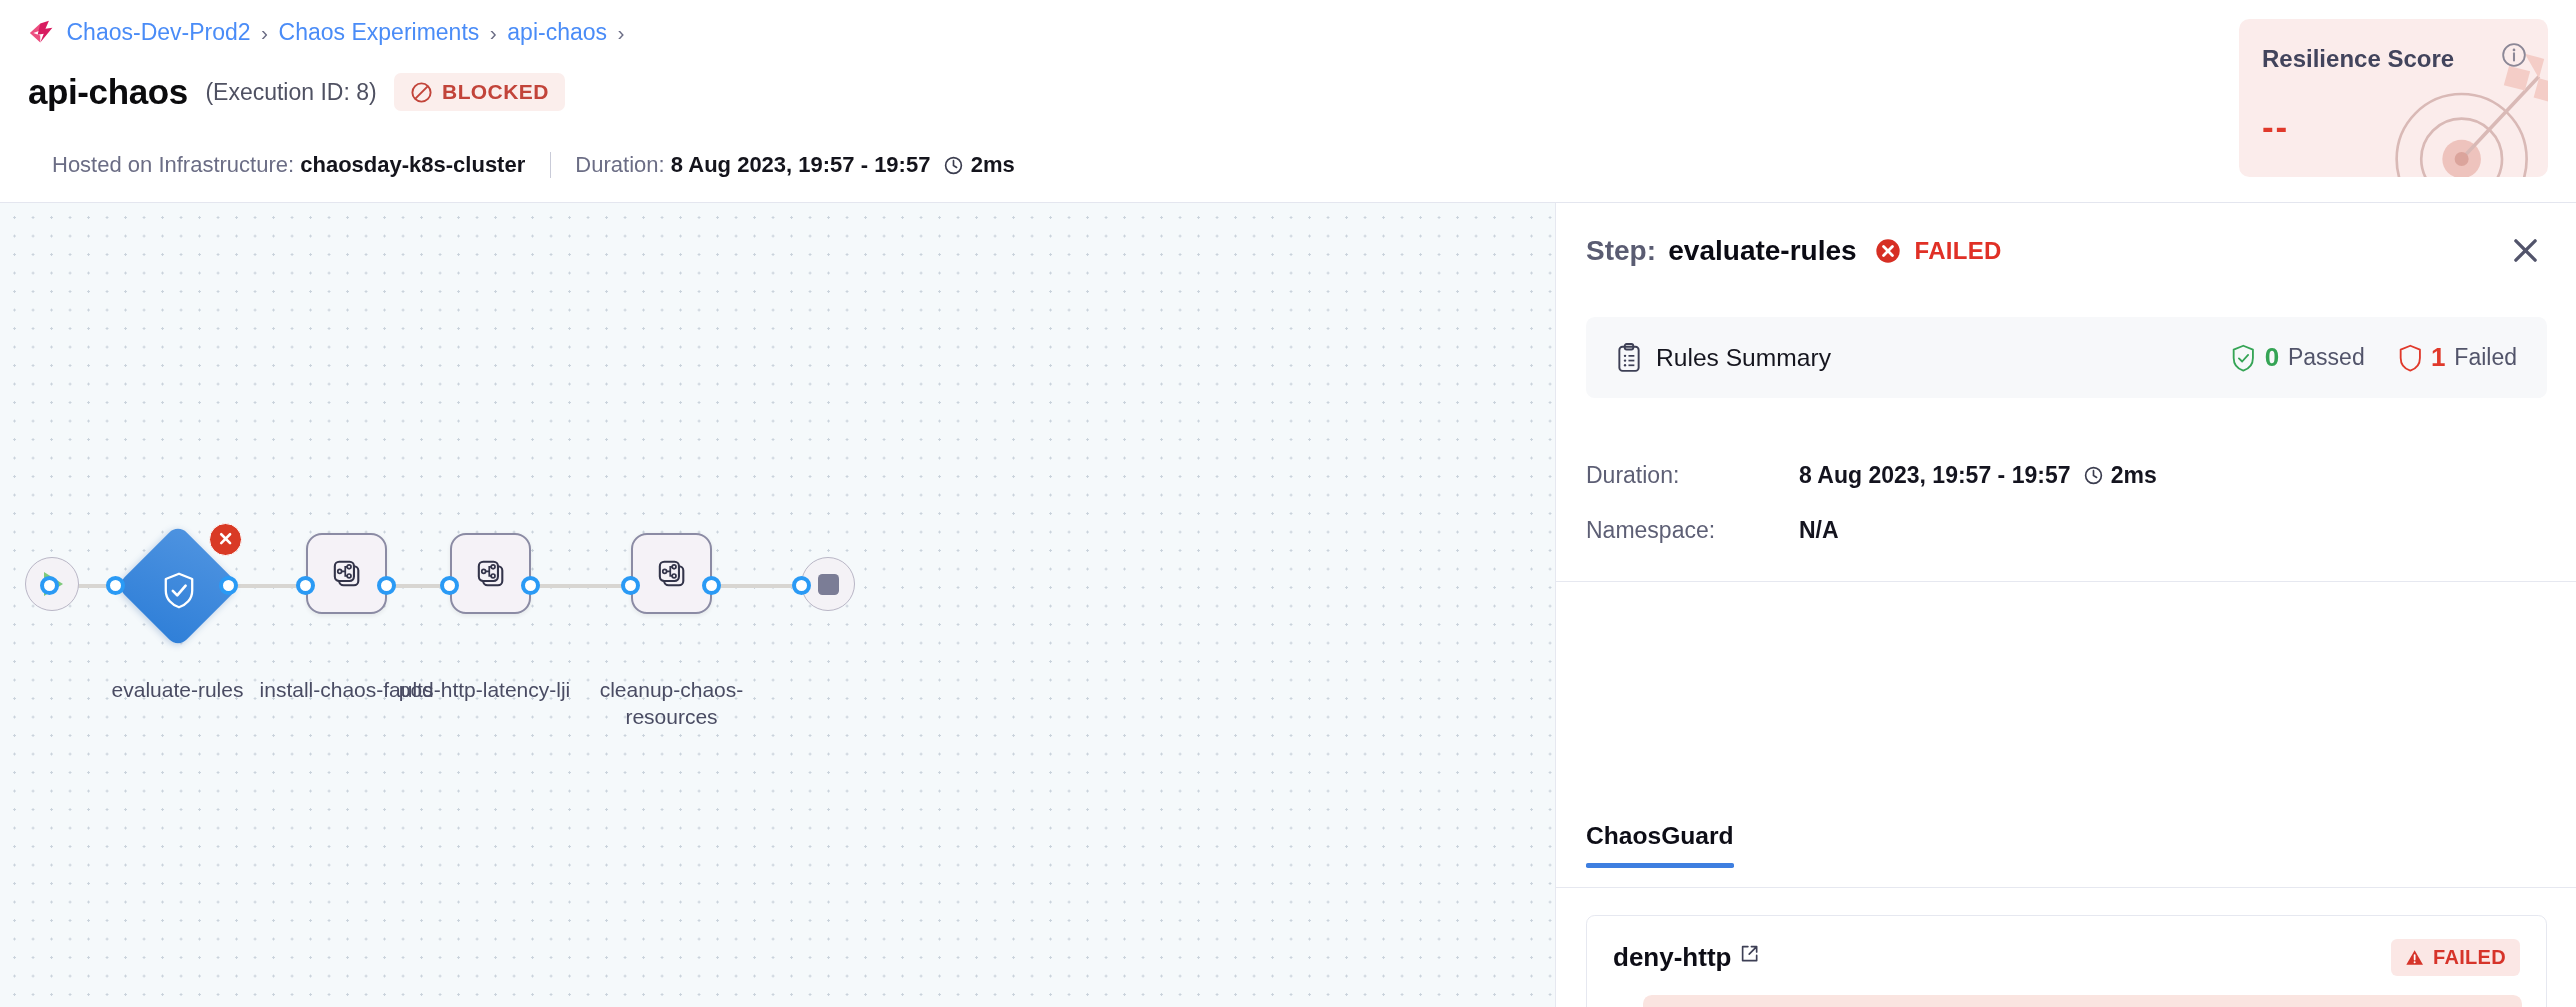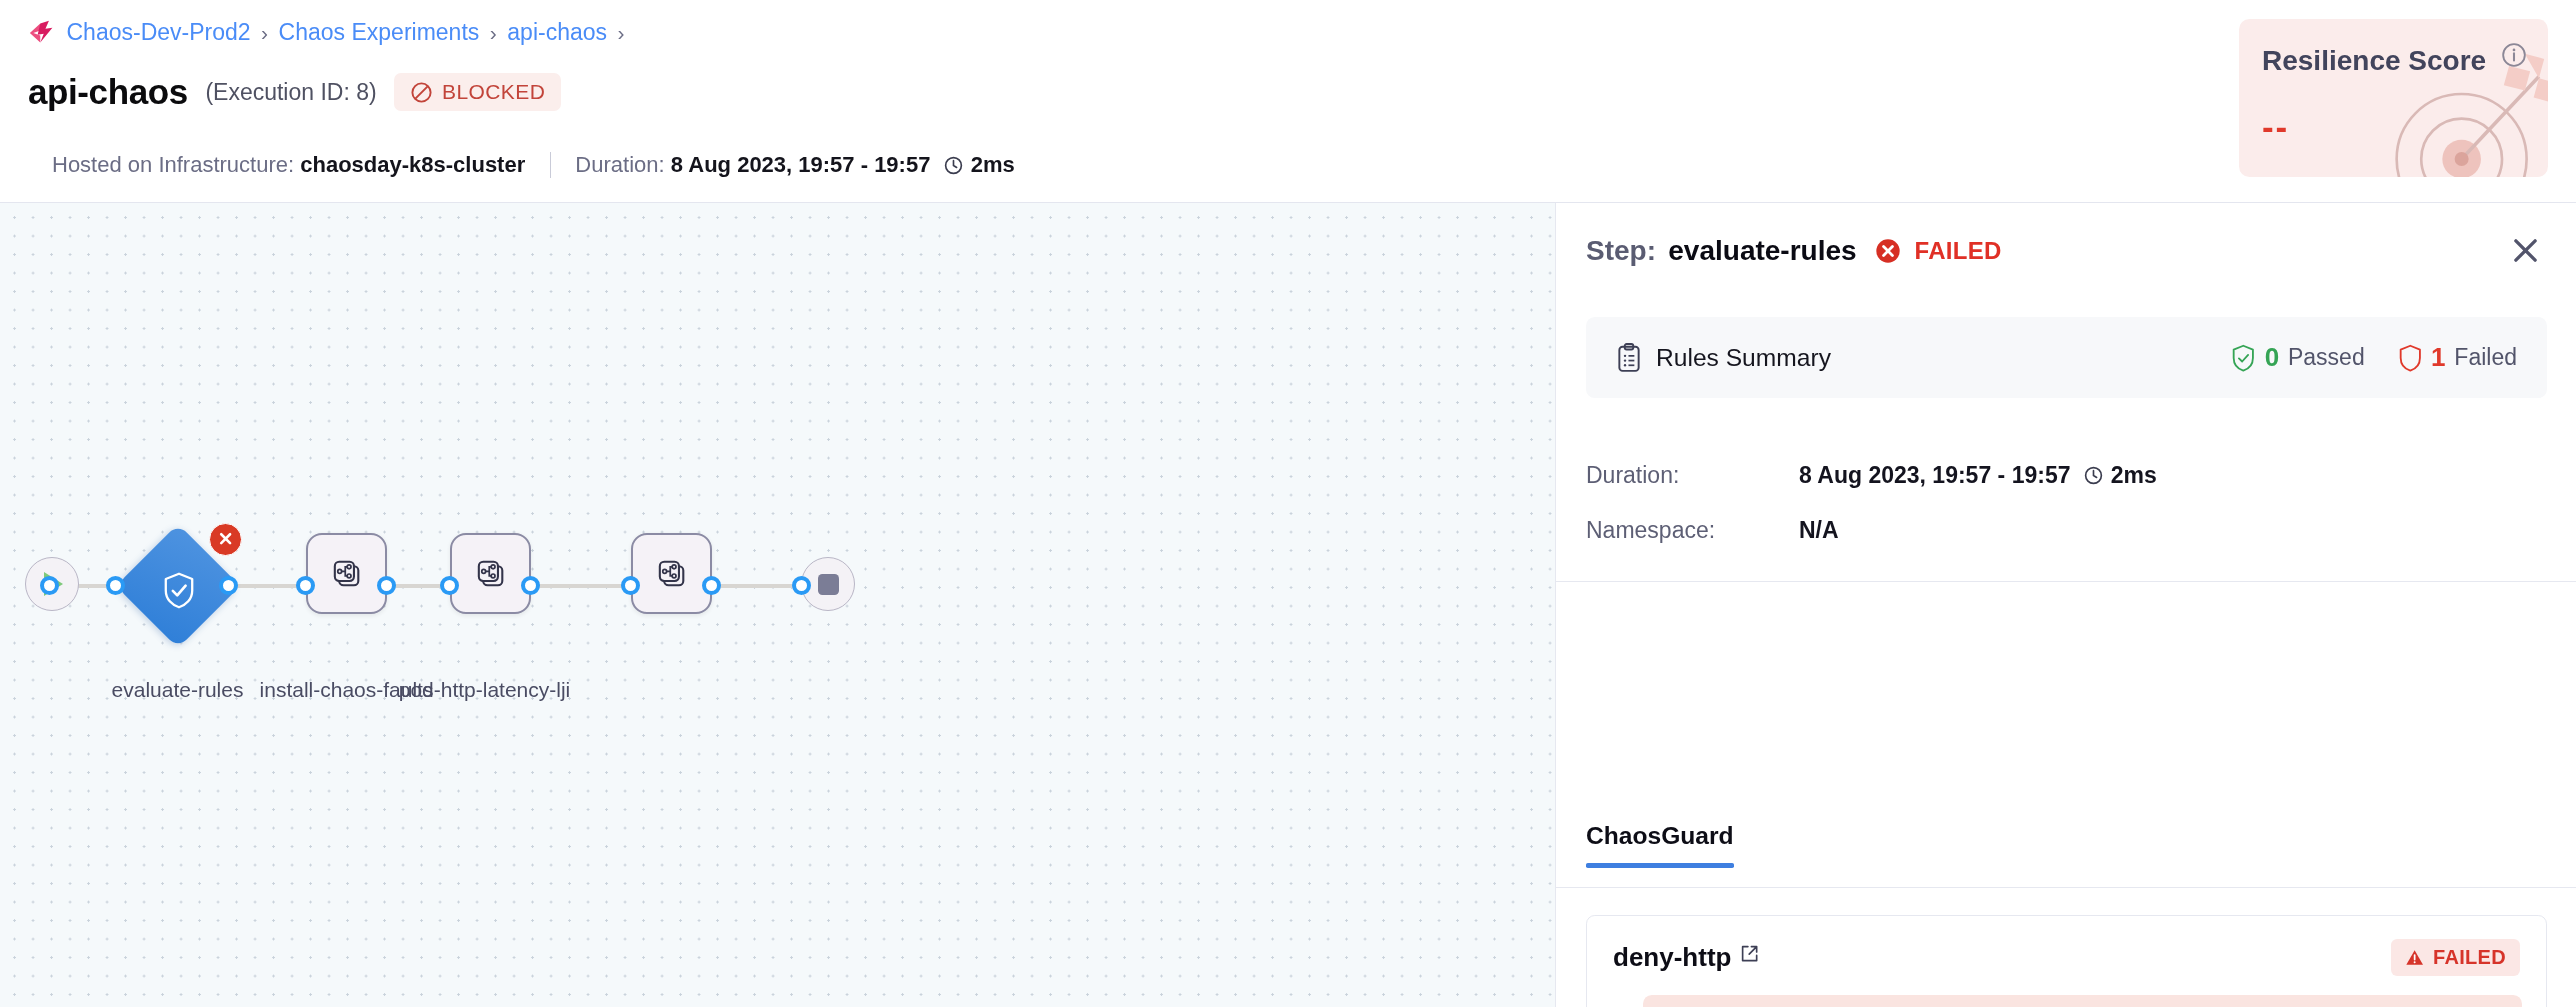--- a/index.html
+++ b/index.html
@@ -32,21 +32,21 @@
   .title-row {
     position:absolute; left:28px; top:72px;
     display:flex; align-items:center; gap:17.6px;
   }
   .exec-title { font-size:35px; font-weight:bold; color:#0b0b0d; letter-spacing:-0.4px; }
   .exec-id { font-size:23px; color:#4f5162; }
   .badge-blocked {
     display:inline-flex; align-items:center; gap:8.8px;
     background:#fbeeec; color:#c2443a;
     padding:7px 16px; border-radius:7px;
-    font-size:21px; font-weight:normal; letter-spacing:0.4px;
+    font-size:21px; font-weight:bold; letter-spacing:0.4px;
   }
   .ico-block { width:23px; height:23px; flex:0 0 auto; }
 
   
   .meta-row {
     position:absolute; left:28px; top:152px;
     display:flex; align-items:center; gap:0;
     font-size:22px; color:#6b6d85;margin-left:24px;
   }
   .meta-row b { color:#14141c; font-weight:bold; }
@@ -58,21 +58,21 @@
 
   
   .resilience {
     position:absolute; right:28px; top:19.3px;
     width:309px; height:158px;
     background:#fbeceb; border-radius:10.5px;
     overflow:hidden;
   }
   .res-title {
     position:absolute; left:23px; top:26px;
-    font-size:28px; font-weight:bold; color:#42445c;
+    font-size:24px; font-weight:bold; color:#42445c;
   }
   .res-value {
     position:absolute; left:23px; top:88px;
     font-size:35px; font-weight:bold; color:#e0392b; letter-spacing:1.8px;
   }
   .res-info { position:absolute; right:21px; top:23px; width:26px; height:26px; cursor:pointer; }
   .res-art { position:absolute; right:-12.3px; bottom:-35px; width:202px; height:185px; pointer-events:none; }
 
   
   .body { position:absolute; left:0; top:203px; width:2576px; height:805px; }
@@ -345,20 +345,21 @@
             <rect x="14" y="14" width="22" height="22" rx="5" fill="none" stroke="#33344a" stroke-width="2.4"></rect>
             <rect x="9" y="9" width="22" height="22" rx="5" fill="#f5f2f7" stroke="#33344a" stroke-width="2.4"></rect>
             <circle cx="14.6" cy="20" r="2.2" fill="none" stroke="#33344a" stroke-width="2"></circle>
             <circle cx="25.4" cy="14.8" r="2.2" fill="none" stroke="#33344a" stroke-width="2"></circle>
             <circle cx="25.4" cy="25.2" r="2.2" fill="none" stroke="#33344a" stroke-width="2"></circle>
             <path d="M16.8 20 H21 V14.8 H23.2 M21 20 V25.2 H23.2" fill="none" stroke="#33344a" stroke-width="2"></path>
           </svg>
         </div>
         <div class="port" style="left:621px;"></div>
         <div class="port" style="left:702px;"></div>
+        <div class="nlabel" style="left:575px; top:474px;">cleanup-chaos-resources</div>
 
         <div class="term" style="left:801px;">
           <div class="stop-sq"></div>
         </div>
         <div class="port" style="left:792px;"></div>
 
       </div>
     </div>
 
     <div class="panel">

